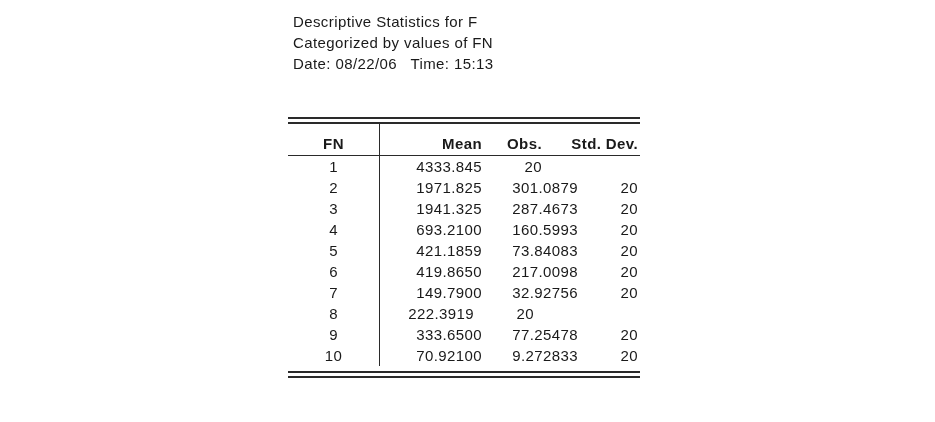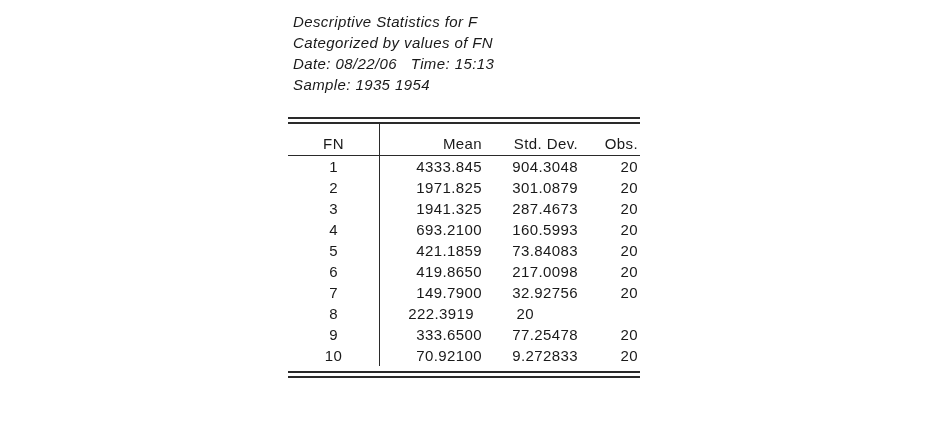--- a/index.html
+++ b/index.html
@@ -13,41 +13,42 @@
   .canvas { position: relative; width: 935px; height: 422px; background: #ffffff; }
 
   
   .report-header {
     position: absolute;
     left: 293px; top: 11px;
     font-size: 15px;
     line-height: 21px;
     letter-spacing: 0.4px;
   }
-  .hline { white-space: pre; font-style: italic; }
+  .hline { white-space: pre; }
 
   
   .stat-table {
     position: absolute;
     left: 288px; top: 117px;
     width: 352px;
     font-size: 15px;
     letter-spacing: 0.4px;
   }
   .rule-double {
     height: 7px;
     border-top: 2px solid #2a2a2a;
     border-bottom: 2px solid #2a2a2a;
   }
   .rule-double.bottom { margin-top: 5px; }
 
   .row { display: flex; height: 21px; line-height: 21px; }
   .header-row {
     height: 32px;
     border-bottom: 1.5px solid #2a2a2a;
+    font-weight: bold;
   }
   .header-row .c {
     display: flex;
     align-items: flex-end;
     padding-bottom: 2px;
     line-height: 18px;
   }
   .header-row .c-fn  { justify-content: center; }
   .header-row .c-mean, .header-row .c-std, .header-row .c-obs { justify-content: flex-end; }
 
@@ -58,37 +59,35 @@
 </style>
 </head>
 <body>
 
 <div class="canvas">
 
   <div class="report-header">
     <div class="hline">Descriptive Statistics for F</div>
     <div class="hline">Categorized by values of FN</div>
     <div class="hline">Date: 08/22/06   Time: 15:13</div>
-    <div class="hline">Sample: 1935 1954</div>
   </div>
 
   <div class="stat-table">
     <div class="rule-double top"></div>
 
     <div class="row header-row">
       <div class="c c-fn">FN</div>
       <div class="c c-mean">Mean</div>
+      <div class="c c-obs">Obs.</div>
       <div class="c c-std">Std. Dev.</div>
-      <div class="c c-obs">Obs.</div>
     </div>
 
     <div class="row">
       <div class="c c-fn">1</div>
       <div class="c c-mean">4333.845</div>
-      <div class="c c-std">904.3048</div>
       <div class="c c-obs">20</div>
     </div>
     <div class="row">
       <div class="c c-fn">2</div>
       <div class="c c-mean">1971.825</div>
       <div class="c c-std">301.0879</div>
       <div class="c c-obs">20</div>
     </div>
     <div class="row">
       <div class="c c-fn">3</div>

